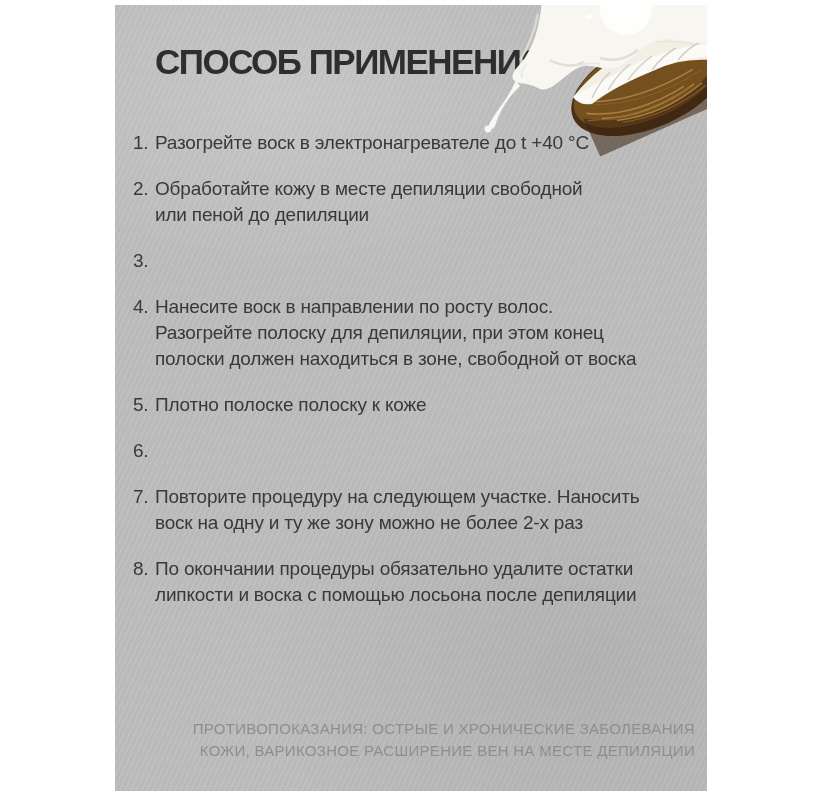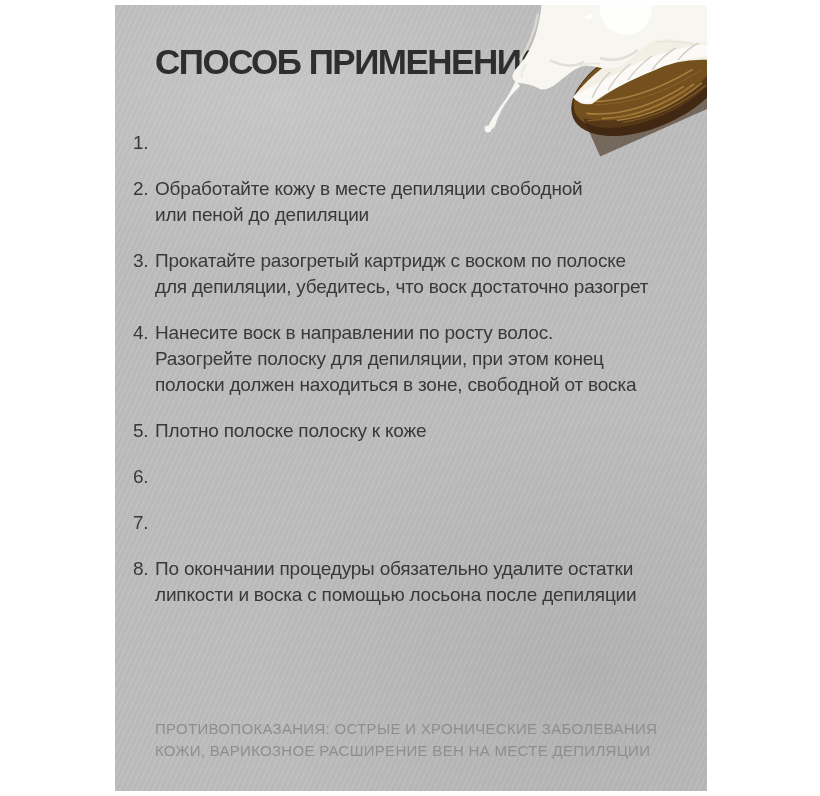--- a/index.html
+++ b/index.html
@@ -65,20 +65,21 @@
   .note {
     position: absolute;
     left: 40px;
     top: 713px;
     width: 540px;
     font-size: 15px;
     line-height: 22px;
     letter-spacing: 0.3px;
     color: #8e8e8e;
     white-space: pre-line;
+    text-align: right;
   }
   .decor {
     position: absolute;
     left: 365px;
     top: -5px;
     width: 230px;
     height: 180px;
     pointer-events: none;
   }
 </style>
@@ -141,46 +142,47 @@
       </g>
 
       <path d="M36 80 C30 94 22 104 14 116 C10 122 8 126 9 128 C11 131 15 128 16 123 C20 110 28 98 40 86 Z" fill="#f7f6f1"></path>
       <circle cx="8" cy="129" r="3.4" fill="#f7f6f1"></circle>
       <path d="M104 18 q6 -6 10 -2 q-4 6 -10 2" fill="#ffffff" opacity="0.9"></path>
     </svg>
 
     <ul class="steps">
       <li class="step">
         <span class="num">1.</span>
+        <div class="txt">Разогрейте воск в электронагревателе до t +40 °C</div>
       </li>
       <li class="step">
         <span class="num">2.</span>
         <div class="txt">Обработайте кожу в месте депиляции свободной
 или пеной до депиляции</div>
       </li>
       <li class="step">
         <span class="num">3.</span>
-        <div class="txt">Прокатайте разогретый картридж с воском по полоске
-для депиляции, убедитесь, что воск достаточно разогрет</div>
       </li>
       <li class="step">
         <span class="num">4.</span>
         <div class="txt">Нанесите воск в направлении по росту волос.
 Разогрейте полоску для депиляции, при этом конец
 полоски должен находиться в зоне, свободной от воска</div>
       </li>
       <li class="step">
         <span class="num">5.</span>
         <div class="txt">Плотно полоске полоску к коже</div>
       </li>
       <li class="step">
         <span class="num">6.</span>
       </li>
       <li class="step">
         <span class="num">7.</span>
+        <div class="txt">Повторите процедуру на следующем участке. Наносить
+воск на одну и ту же зону можно не более 2-х раз</div>
       </li>
       <li class="step">
         <span class="num">8.</span>
         <div class="txt">По окончании процедуры обязательно удалите остатки
 липкости и воска с помощью лосьона после депиляции</div>
       </li>
     </ul>
 
     <div class="note">ПРОТИВОПОКАЗАНИЯ: ОСТРЫЕ И ХРОНИЧЕСКИЕ ЗАБОЛЕВАНИЯ
 КОЖИ, ВАРИКОЗНОЕ РАСШИРЕНИЕ ВЕН НА МЕСТЕ ДЕПИЛЯЦИИ</div>

